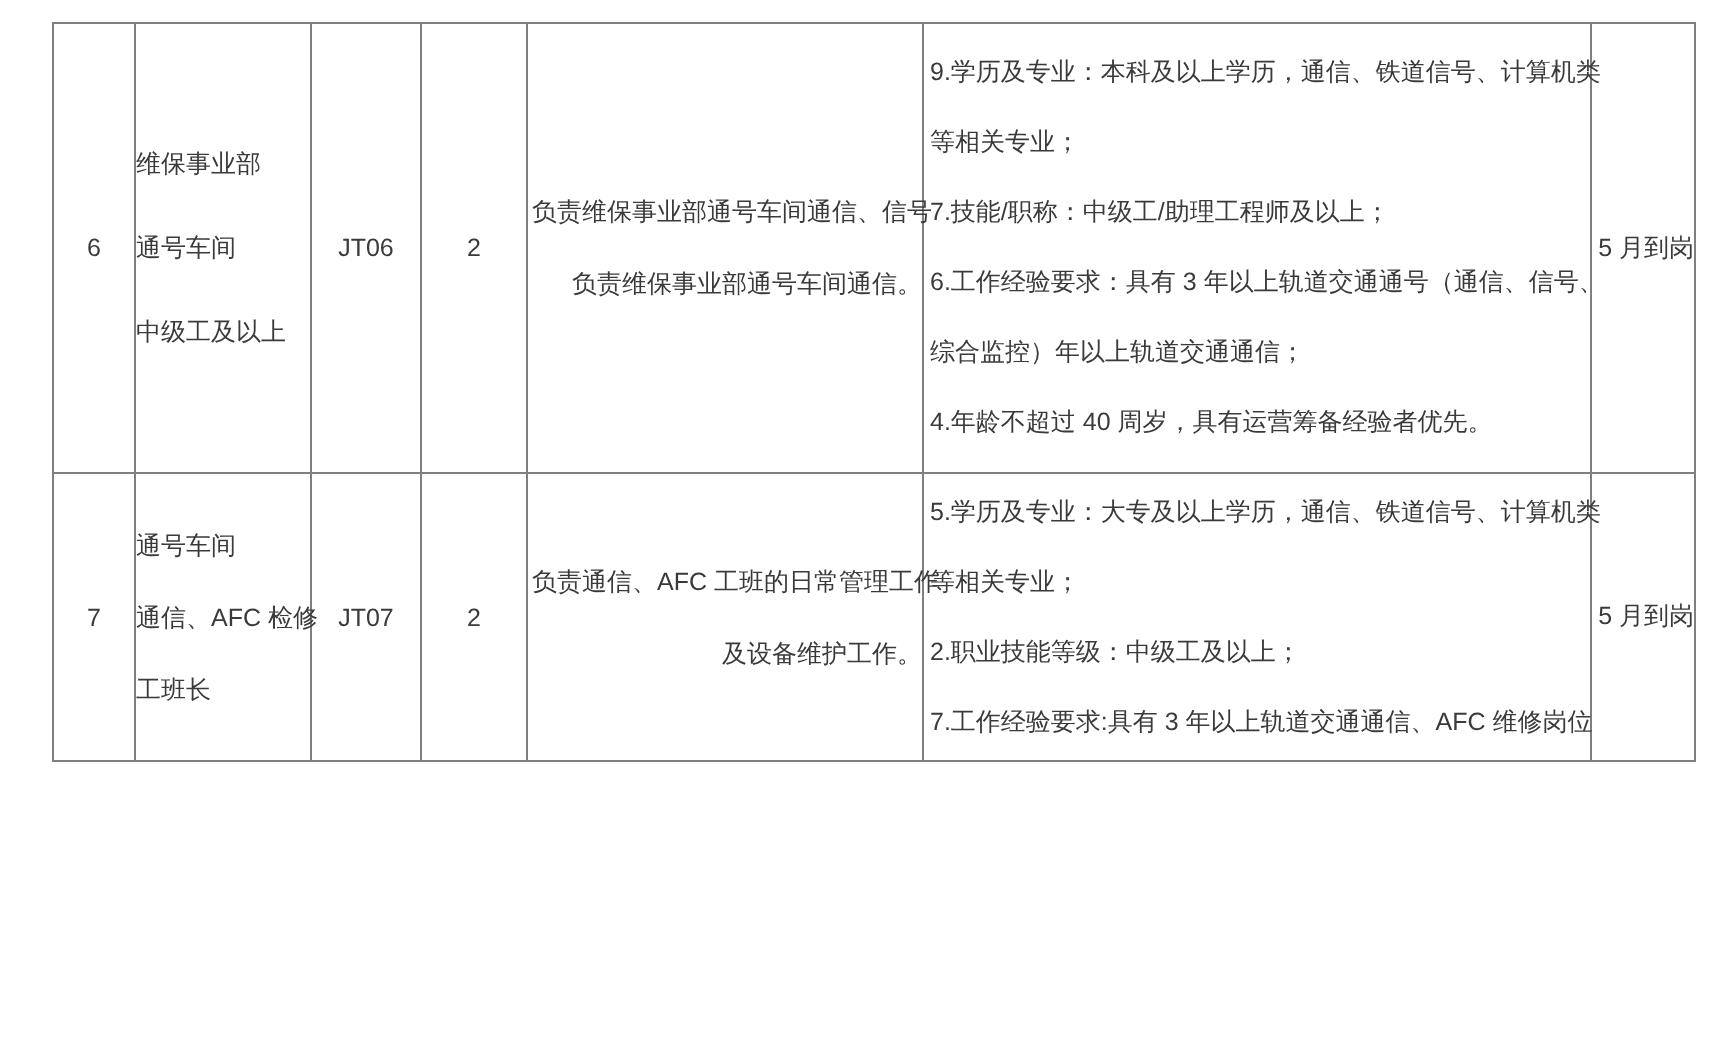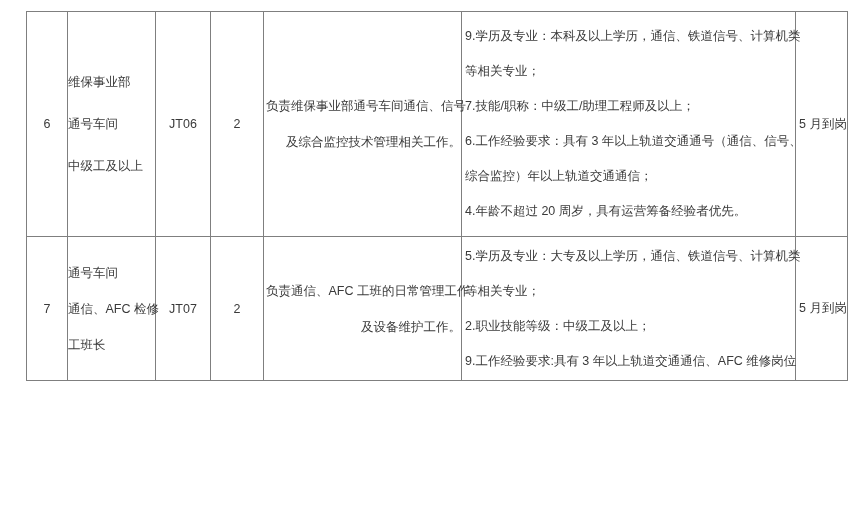--- a/index.html
+++ b/index.html
@@ -49,29 +49,29 @@
       <td class="center">6</td>
       <td class="pos">
         <div>维保事业部</div>
         <div>通号车间</div>
         <div>中级工及以上</div>
       </td>
       <td class="center">JT06</td>
       <td class="center">2</td>
       <td class="duty">
         <div>负责维保事业部通号车间通信、信号</div>
-        <div>及综合监控技术管理相关工作。</div>
+        <div>负责维保事业部通号车间通信。</div>
       </td>
       <td class="req">
         <div>9.学历及专业：本科及以上学历，通信、铁道信号、计算机类</div>
         <div>等相关专业；</div>
         <div>7.技能/职称：中级工/助理工程师及以上；</div>
         <div>6.工作经验要求：具有 3 年以上轨道交通通号（通信、信号、</div>
         <div>综合监控）年以上轨道交通通信；</div>
-        <div>4.年龄不超过 20 周岁，具有运营筹备经验者优先。</div>
+        <div>4.年龄不超过 40 周岁，具有运营筹备经验者优先。</div>
       </td>
       <td class="date">5 月到岗</td>
     </tr>
 
     <tr class="tr-row7">
       <td class="center">7</td>
       <td class="pos">
         <div>通号车间</div>
         <div>通信、AFC 检修</div>
         <div>工班长</div>
@@ -79,19 +79,19 @@
       <td class="center">JT07</td>
       <td class="center">2</td>
       <td class="duty">
         <div>负责通信、AFC 工班的日常管理工作</div>
         <div>及设备维护工作。</div>
       </td>
       <td class="req">
         <div>5.学历及专业：大专及以上学历，通信、铁道信号、计算机类</div>
         <div>等相关专业；</div>
         <div>2.职业技能等级：中级工及以上；</div>
-        <div>9.工作经验要求:具有 3 年以上轨道交通通信、AFC 维修岗位</div>
+        <div>7.工作经验要求:具有 3 年以上轨道交通通信、AFC 维修岗位</div>
       </td>
       <td class="date">5 月到岗</td>
     </tr>
 
   </tbody>
 </table>
 
 </body></html>

